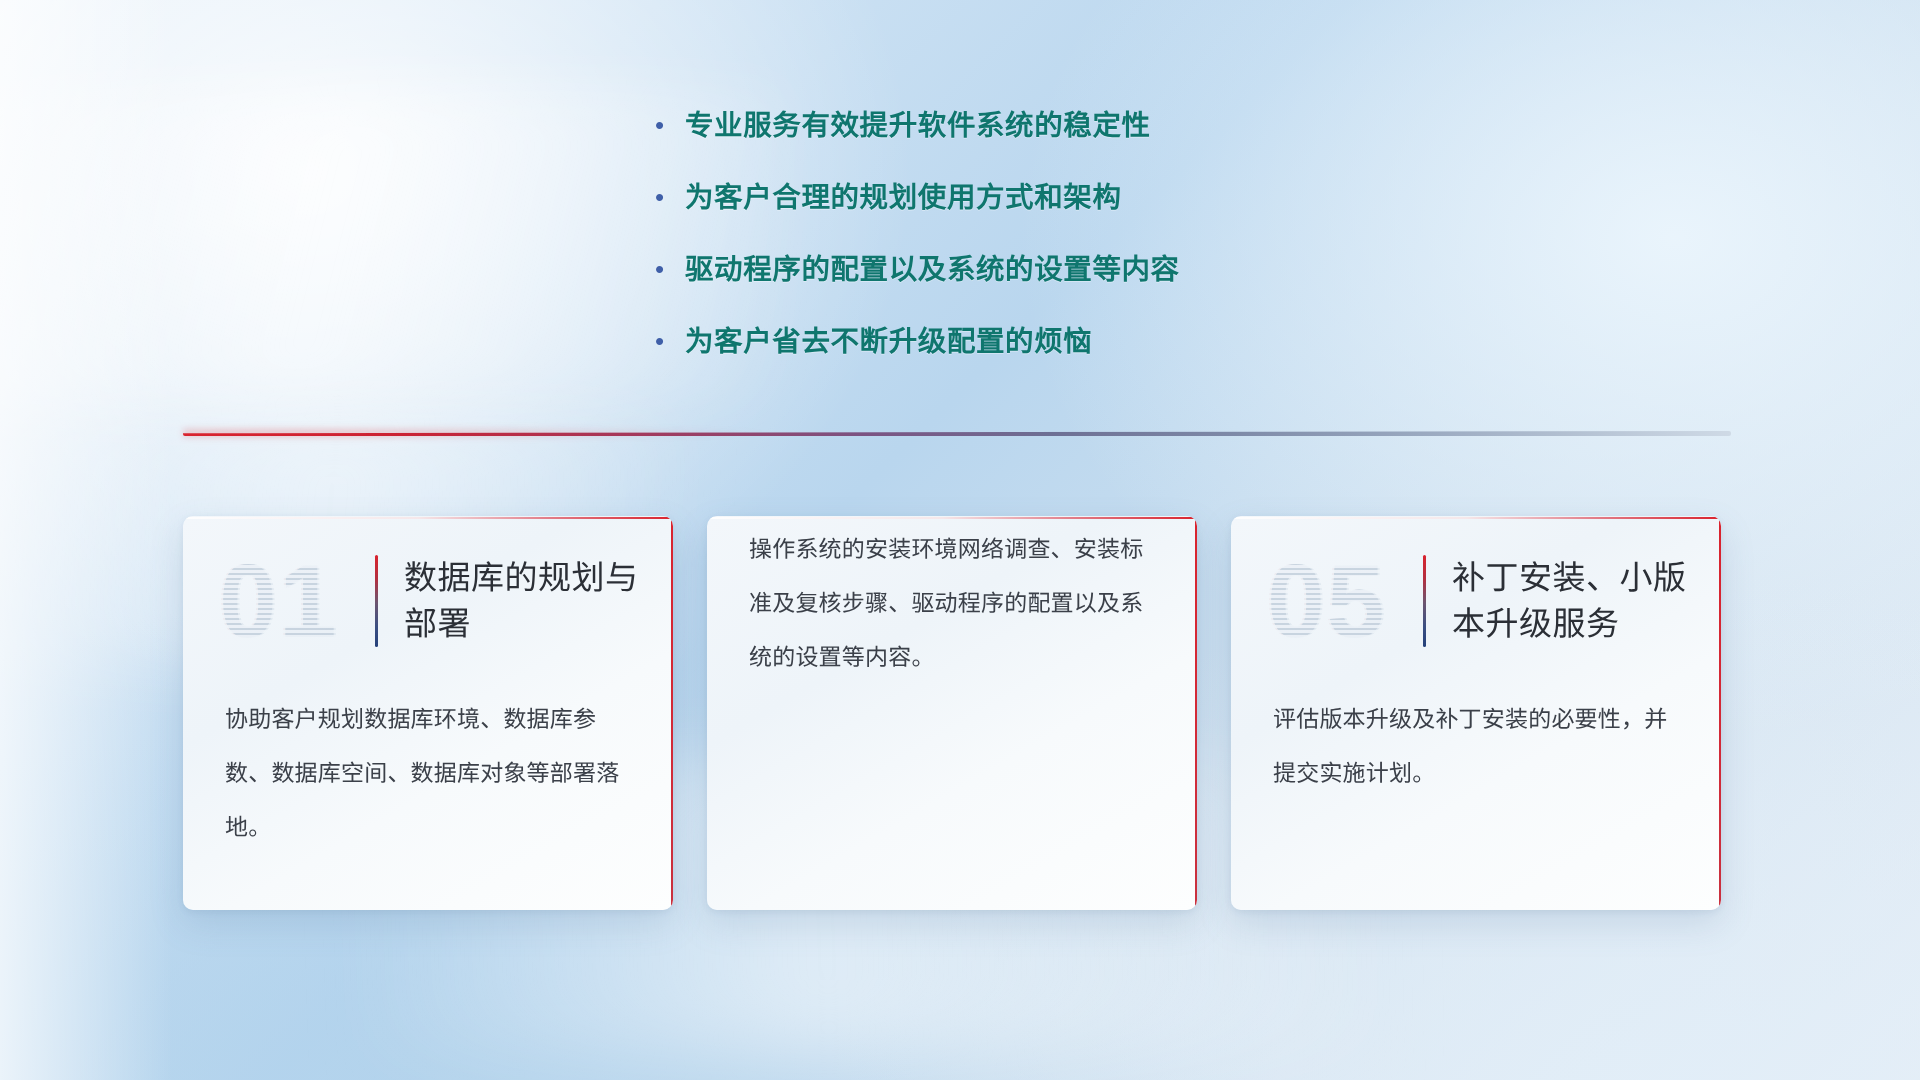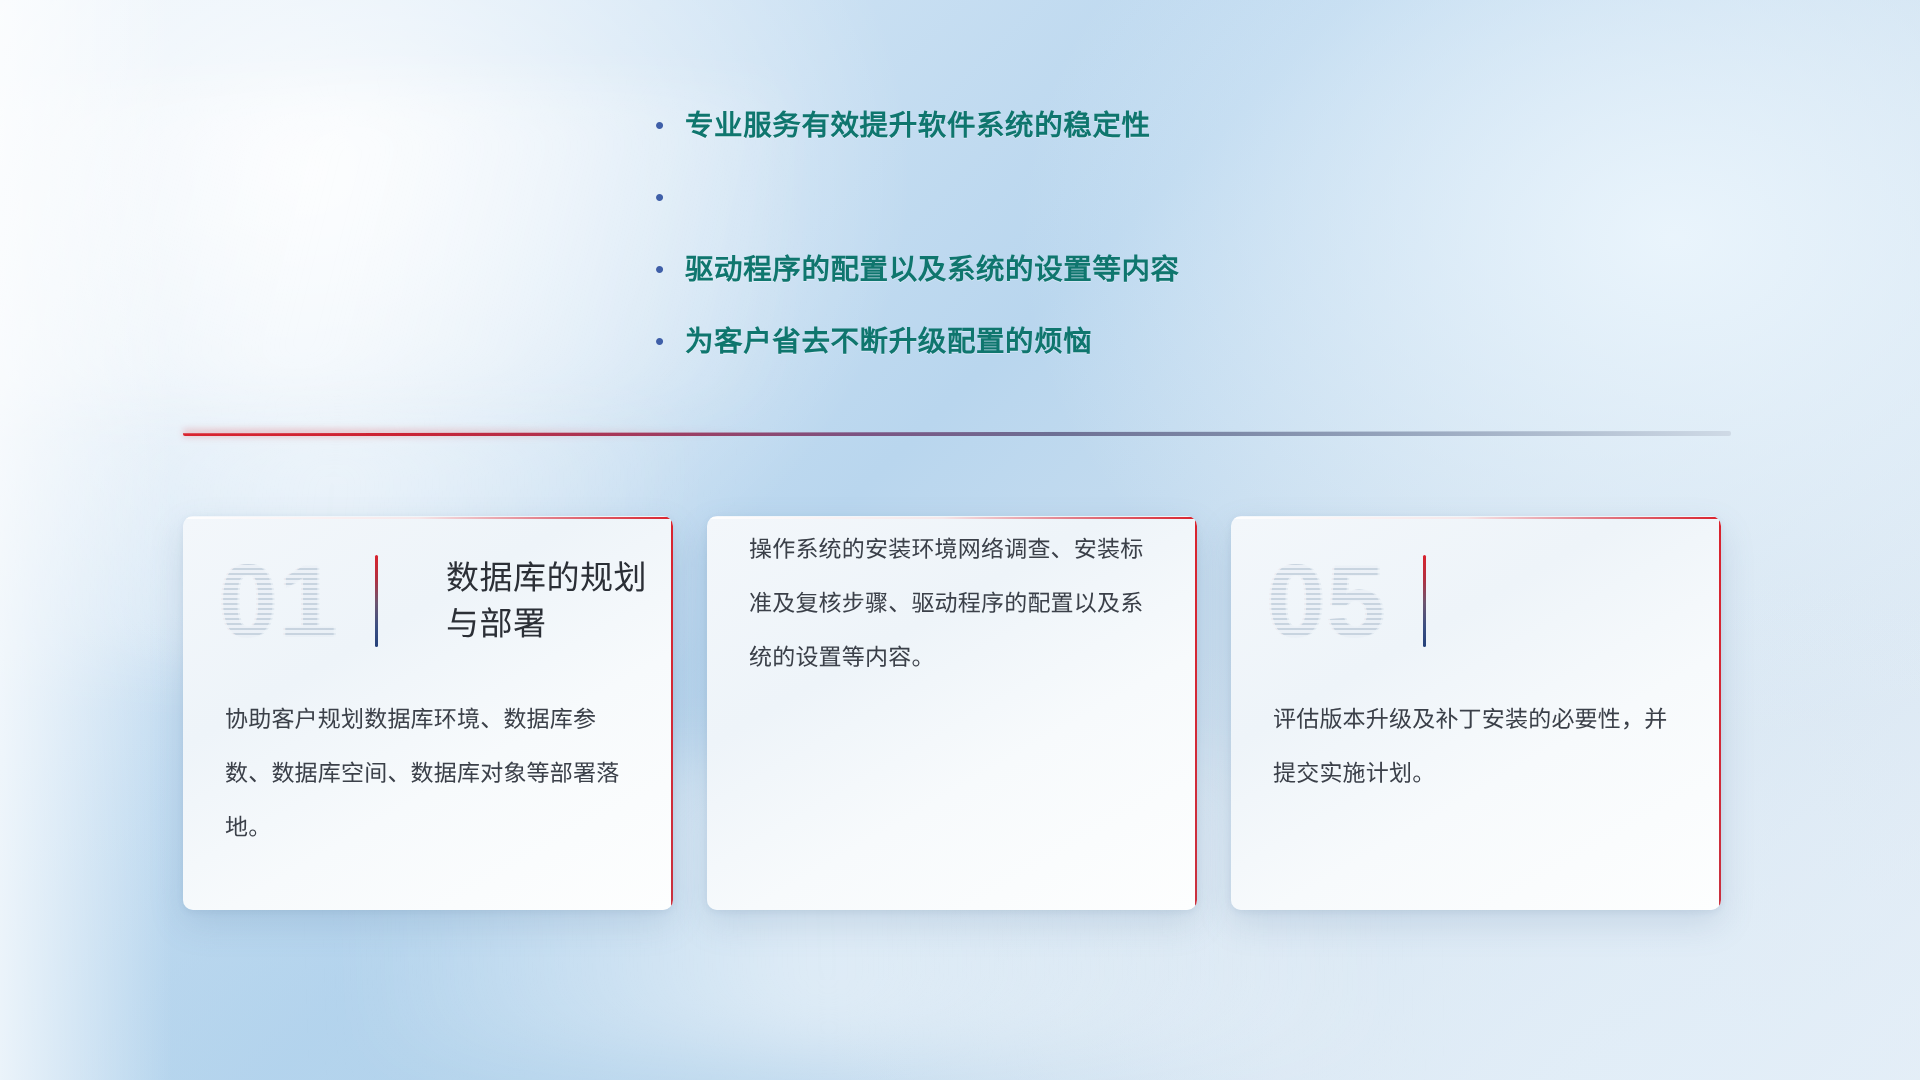--- a/index.html
+++ b/index.html
@@ -144,21 +144,20 @@
     margin:0 26px 0 4px;
     background:linear-gradient(180deg,#d9232e 0%,#b33040 26%,#6c5570 52%,#3b4f82 78%,#24407a 100%);
     border-radius:2px;
   }
   .card-title{
     font-size:33px;line-height:46px;
     color:#2b2f36;
     letter-spacing:.5px;
     font-weight:500;
     max-width:252px;
-    margin-left:42px;
   }
 
   .card-body{
     padding:6px 44px 0 42px;
     font-size:23px;line-height:54px;
     color:#3b4049;
     letter-spacing:.2px;
   }
 </style>
 </head>
@@ -178,20 +177,21 @@
 
 <div class="bullets">
 
   <div class="bullet-row">
     <span class="bullet-dot">•</span>
     <span class="bullet-text">专业服务有效提升软件系统的稳定性</span>
   </div>
 
   <div class="bullet-row">
     <span class="bullet-dot">•</span>
+    <span class="bullet-text">为客户合理的规划使用方式和架构</span>
   </div>
 
   <div class="bullet-row">
     <span class="bullet-dot">•</span>
     <span class="bullet-text">驱动程序的配置以及系统的设置等内容</span>
   </div>
 
   <div class="bullet-row">
     <span class="bullet-dot">•</span>
     <span class="bullet-text">为客户省去不断升级配置的烦恼</span>
@@ -219,17 +219,18 @@
   <div class="card">
     <div class="card-edge"></div>
     <div class="card-body">操作系统的安装环境网络调查、安装标准及复核步骤、驱动程序的配置以及系统的设置等内容。</div>
   </div>
 
   <div class="card">
     <div class="card-edge"></div>
     <div class="card-head">
       <div class="card-num">05</div>
       <div class="card-rule"></div>
+      <div class="card-title">补丁安装、小版本升级服务</div>
     </div>
     <div class="card-body">评估版本升级及补丁安装的必要性，并提交实施计划。</div>
   </div>
 
 </div>
 
 </body></html>

